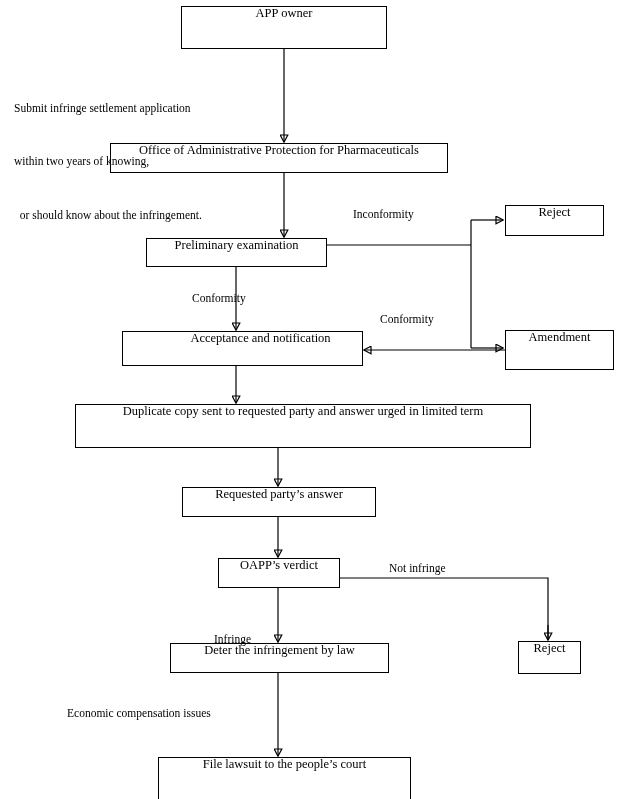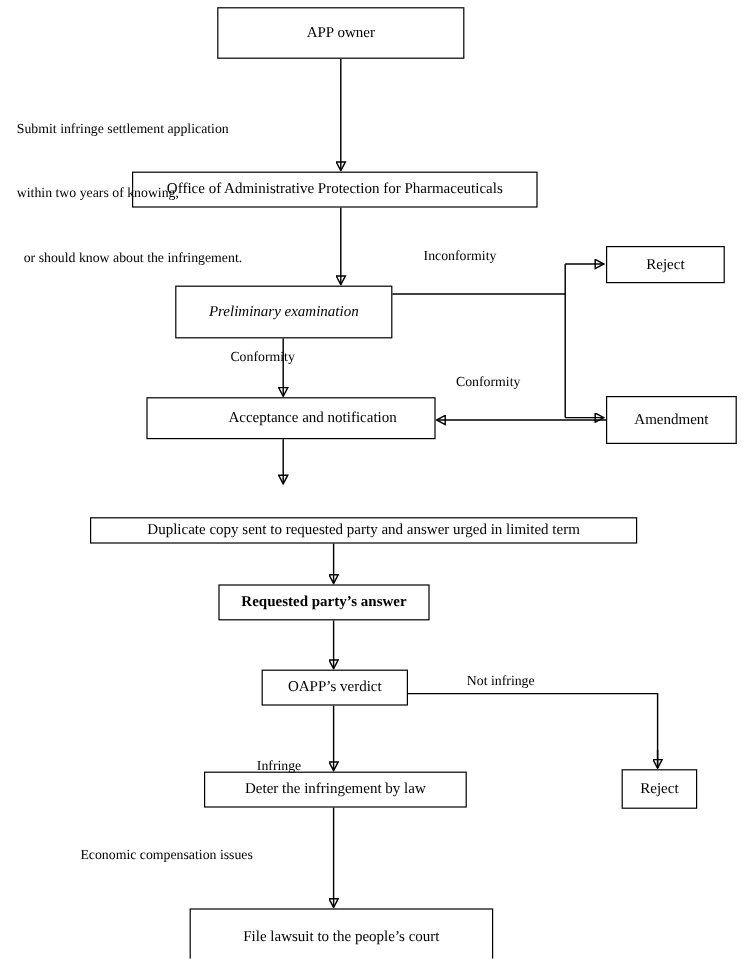--- a/index.html
+++ b/index.html
@@ -15,21 +15,20 @@
     background: #ffffff;
     font-family: "Liberation Serif", "DejaVu Serif", serif;
     overflow: hidden;
   }
   .node {
     position: absolute;
     box-sizing: border-box;
     border: 1px solid #000000;
     background: #ffffff;
     display: flex;
-    align-items: center;
     justify-content: center;
     text-align: center;
     color: #000000;
     font-size: 12.5px;
     line-height: 1.1;
     white-space: nowrap;
     z-index: 3;
   }
   .edge-label {
     position: absolute;
@@ -111,41 +110,41 @@
   </svg>
 
   <div class="node" style="left:181px; top:6px; width:206px; height:43px;">
     <span>APP owner</span>
   </div>
 
   <div class="node" style="left:110px; top:143px; width:338px; height:30px;">
     <span>Office of Administrative Protection for Pharmaceuticals</span>
   </div>
 
-  <div class="node" style="left:146px; top:238px; width:181px; height:44px;font-style:italic;">
+  <div class="node" style="left:146px; top:238px; width:181px; height:29px;">
     <span>Preliminary examination</span>
   </div>
 
   <div class="node" style="left:505px; top:205px; width:99px; height:31px;">
     <span>Reject</span>
   </div>
 
   <div class="node" style="left:505px; top:330px; width:109px; height:40px;">
     <span>Amendment</span>
   </div>
 
   <div class="node" style="left:122px; top:331px; width:241px; height:35px;padding-left:36px;">
     <span>Acceptance and notification</span>
   </div>
 
-  <div class="node" style="left:75px; top:404px; width:456px; height:22px;margin-top:27px;">
+  <div class="node" style="left:75px; top:404px; width:456px; height:44px;">
     <span>Duplicate copy sent to requested party and answer urged in limited term</span>
   </div>
 
-  <div class="node" style="left:182px; top:487px; width:176px; height:30px;font-weight:bold;">
+  <div class="node" style="left:182px; top:487px; width:194px; height:30px;">
     <span>Requested party’s answer</span>
   </div>
 
   <div class="node" style="left:218px; top:558px; width:122px; height:30px;">
     <span>OAPP’s verdict</span>
   </div>
 
   <div class="node" style="left:170px; top:643px; width:219px; height:30px;">
     <span>Deter the infringement by law</span>
   </div>

